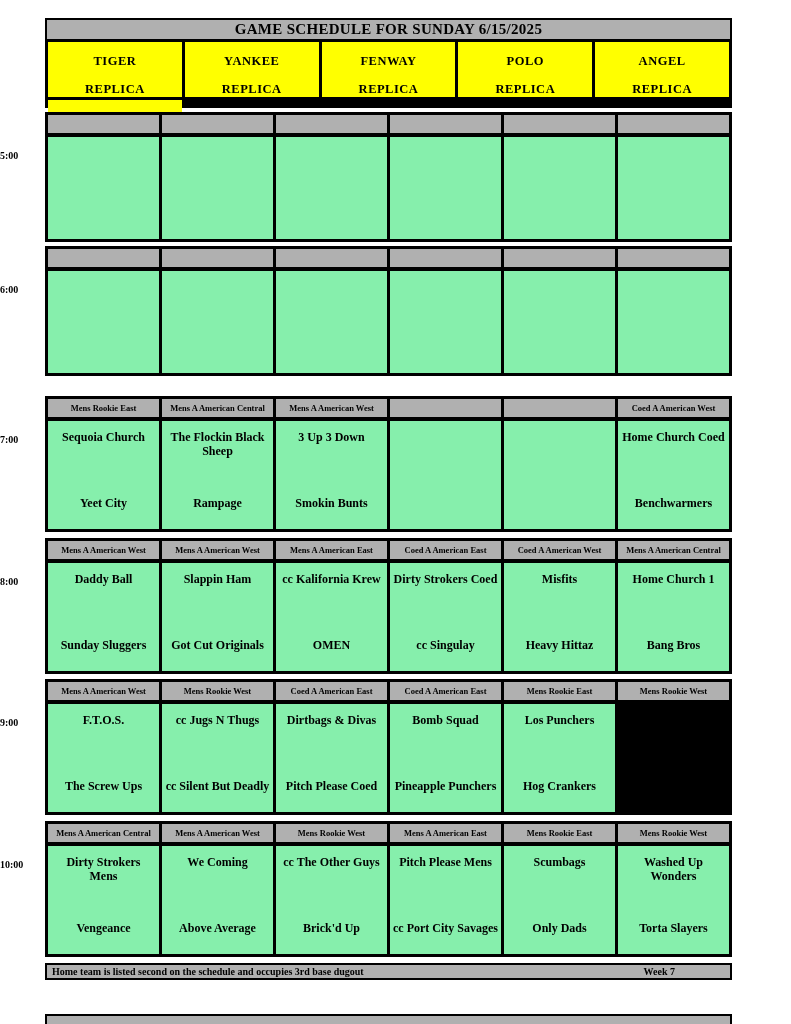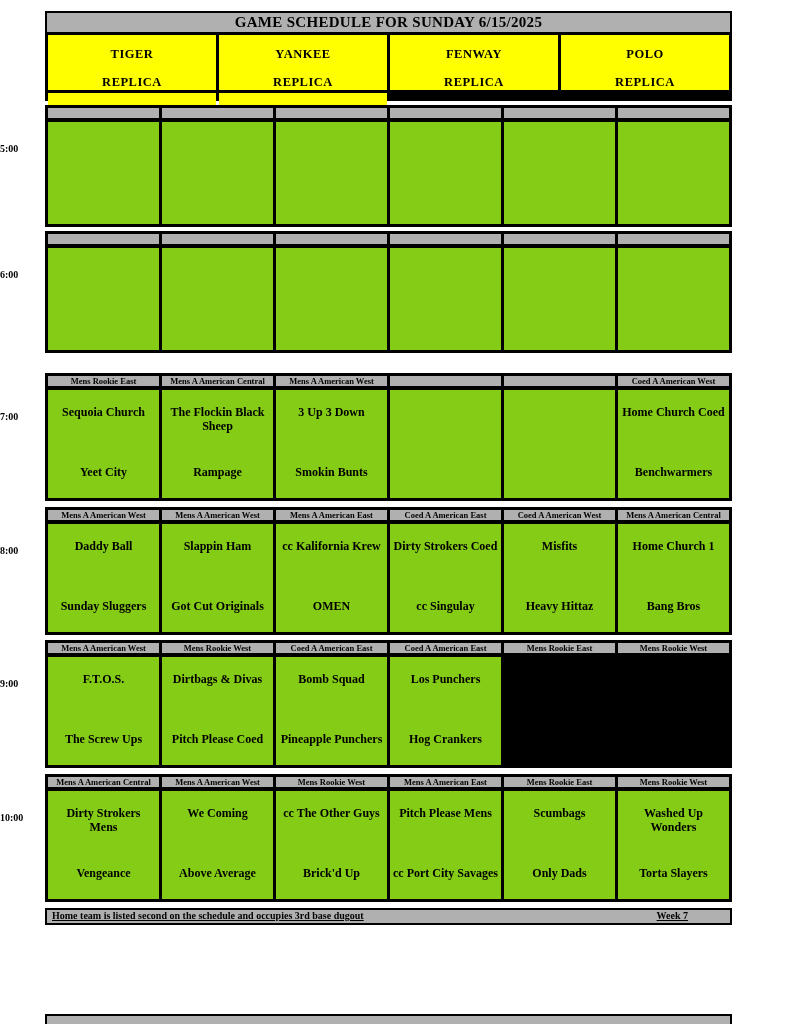--- a/index.html
+++ b/index.html
@@ -1,52 +1,52 @@
 <!DOCTYPE html>
 <html><head>
 <meta charset="utf-8">
 <style>
   * { margin:0; padding:0; box-sizing:border-box; }
   html,body { width:791px; height:1024px; background:#ffffff; overflow:hidden;
     font-family:"Liberation Serif","DejaVu Serif",serif; font-weight:bold; color:#000; }
   body { position:relative; }
 
-  .sheet { position:absolute; left:45px; top:11px; width:687px; }
+  .sheet { position:absolute; left:45px; top:18px; width:687px; }
 
   .title-bar { height:23px; background:#b0b0b0; border:2px solid #000;
     display:flex; align-items:center; justify-content:center;
     font-size:15px; letter-spacing:.3px; }
 
   .header-row { margin-top:-2px; height:69px; border:3px solid #000; background:#000;
-    display:grid; grid-template-columns:repeat(4,1fr); gap:3px; }
+    display:grid; grid-template-columns:repeat(5,1fr); gap:3px; }
   .header-cell { background:#ffff00; display:flex; flex-direction:column; align-items:center;
     padding-top:12px; row-gap:13px; font-size:12.5px; letter-spacing:.5px; text-align:center; }
 
   .slot { position:relative; }
   .mt4 { margin-top:4px; } .mt20 { margin-top:20px; } .mt6 { margin-top:6px; } .mt5 { margin-top:5px; }
 
-  .band { height:16px; border:3px solid #000; background:#000;
+  .band { height:24px; border:3px solid #000; background:#000;
     display:grid; grid-template-columns:repeat(6,1fr); gap:3px; }
   .band-cell { background:#b0b0b0; display:flex; align-items:center; justify-content:center;
     font-size:8.5px; line-height:1; white-space:nowrap; overflow:hidden; }
 
   .games { margin-top:-2px; border:3px solid #000; background:#000;
     display:grid; grid-template-columns:repeat(6,1fr); gap:3px; }
   .games.short { height:108px; }
   .games.tall  { height:114px; }
-  .game-cell { background:#84cc16; display:flex; flex-direction:column; justify-content:space-between;
-    align-items:center; text-align:center; padding:16px 3px 18px; font-size:12px; line-height:1.15; }
+  .game-cell { background:#86efac; display:flex; flex-direction:column; justify-content:space-between;
+    align-items:center; text-align:center; padding:10px 3px 18px; font-size:12px; line-height:1.15; }
   .team { width:100%; }
 
   .time-label { position:absolute; left:-45px; top:38px; width:42px; 
     font-size:10px; }
 
   .footer-bar { margin-top:6px; height:17px; background:#b0b0b0; border:2px solid #000;
-    display:flex; justify-content:space-between;
-    font-size:10px; padding:0 42px 0 5px;text-decoration:underline; }
+    display:flex; align-items:center; justify-content:space-between;
+    font-size:10px; padding:0 55px 0 5px; }
 
   .bottom-strip { position:absolute; left:45px; top:1014px; width:687px; height:12px;
     background:#b0b0b0; border:2px solid #000; }
 </style>
 </head>
 <body>
 
 <div class="sheet">
 
   <div class="title-bar">GAME SCHEDULE FOR SUNDAY 6/15/2025</div>
@@ -239,20 +239,24 @@
       <div class="band-cell">Coed A American East</div>
       <div class="band-cell">Mens Rookie East</div>
       <div class="band-cell">Mens Rookie West</div>
     </div>
     <div class="games tall">
       <div class="game-cell">
         <div class="team">F.T.O.S.</div>
         <div class="team">The Screw Ups</div>
       </div>
       <div class="game-cell">
+        <div class="team">cc Jugs N Thugs</div>
+        <div class="team">cc Silent But Deadly</div>
+      </div>
+      <div class="game-cell">
         <div class="team">Dirtbags &amp; Divas</div>
         <div class="team">Pitch Please Coed</div>
       </div>
       <div class="game-cell">
         <div class="team">Bomb Squad</div>
         <div class="team">Pineapple Punchers</div>
       </div>
       <div class="game-cell">
         <div class="team">Los Punchers</div>
         <div class="team">Hog Crankers</div>

